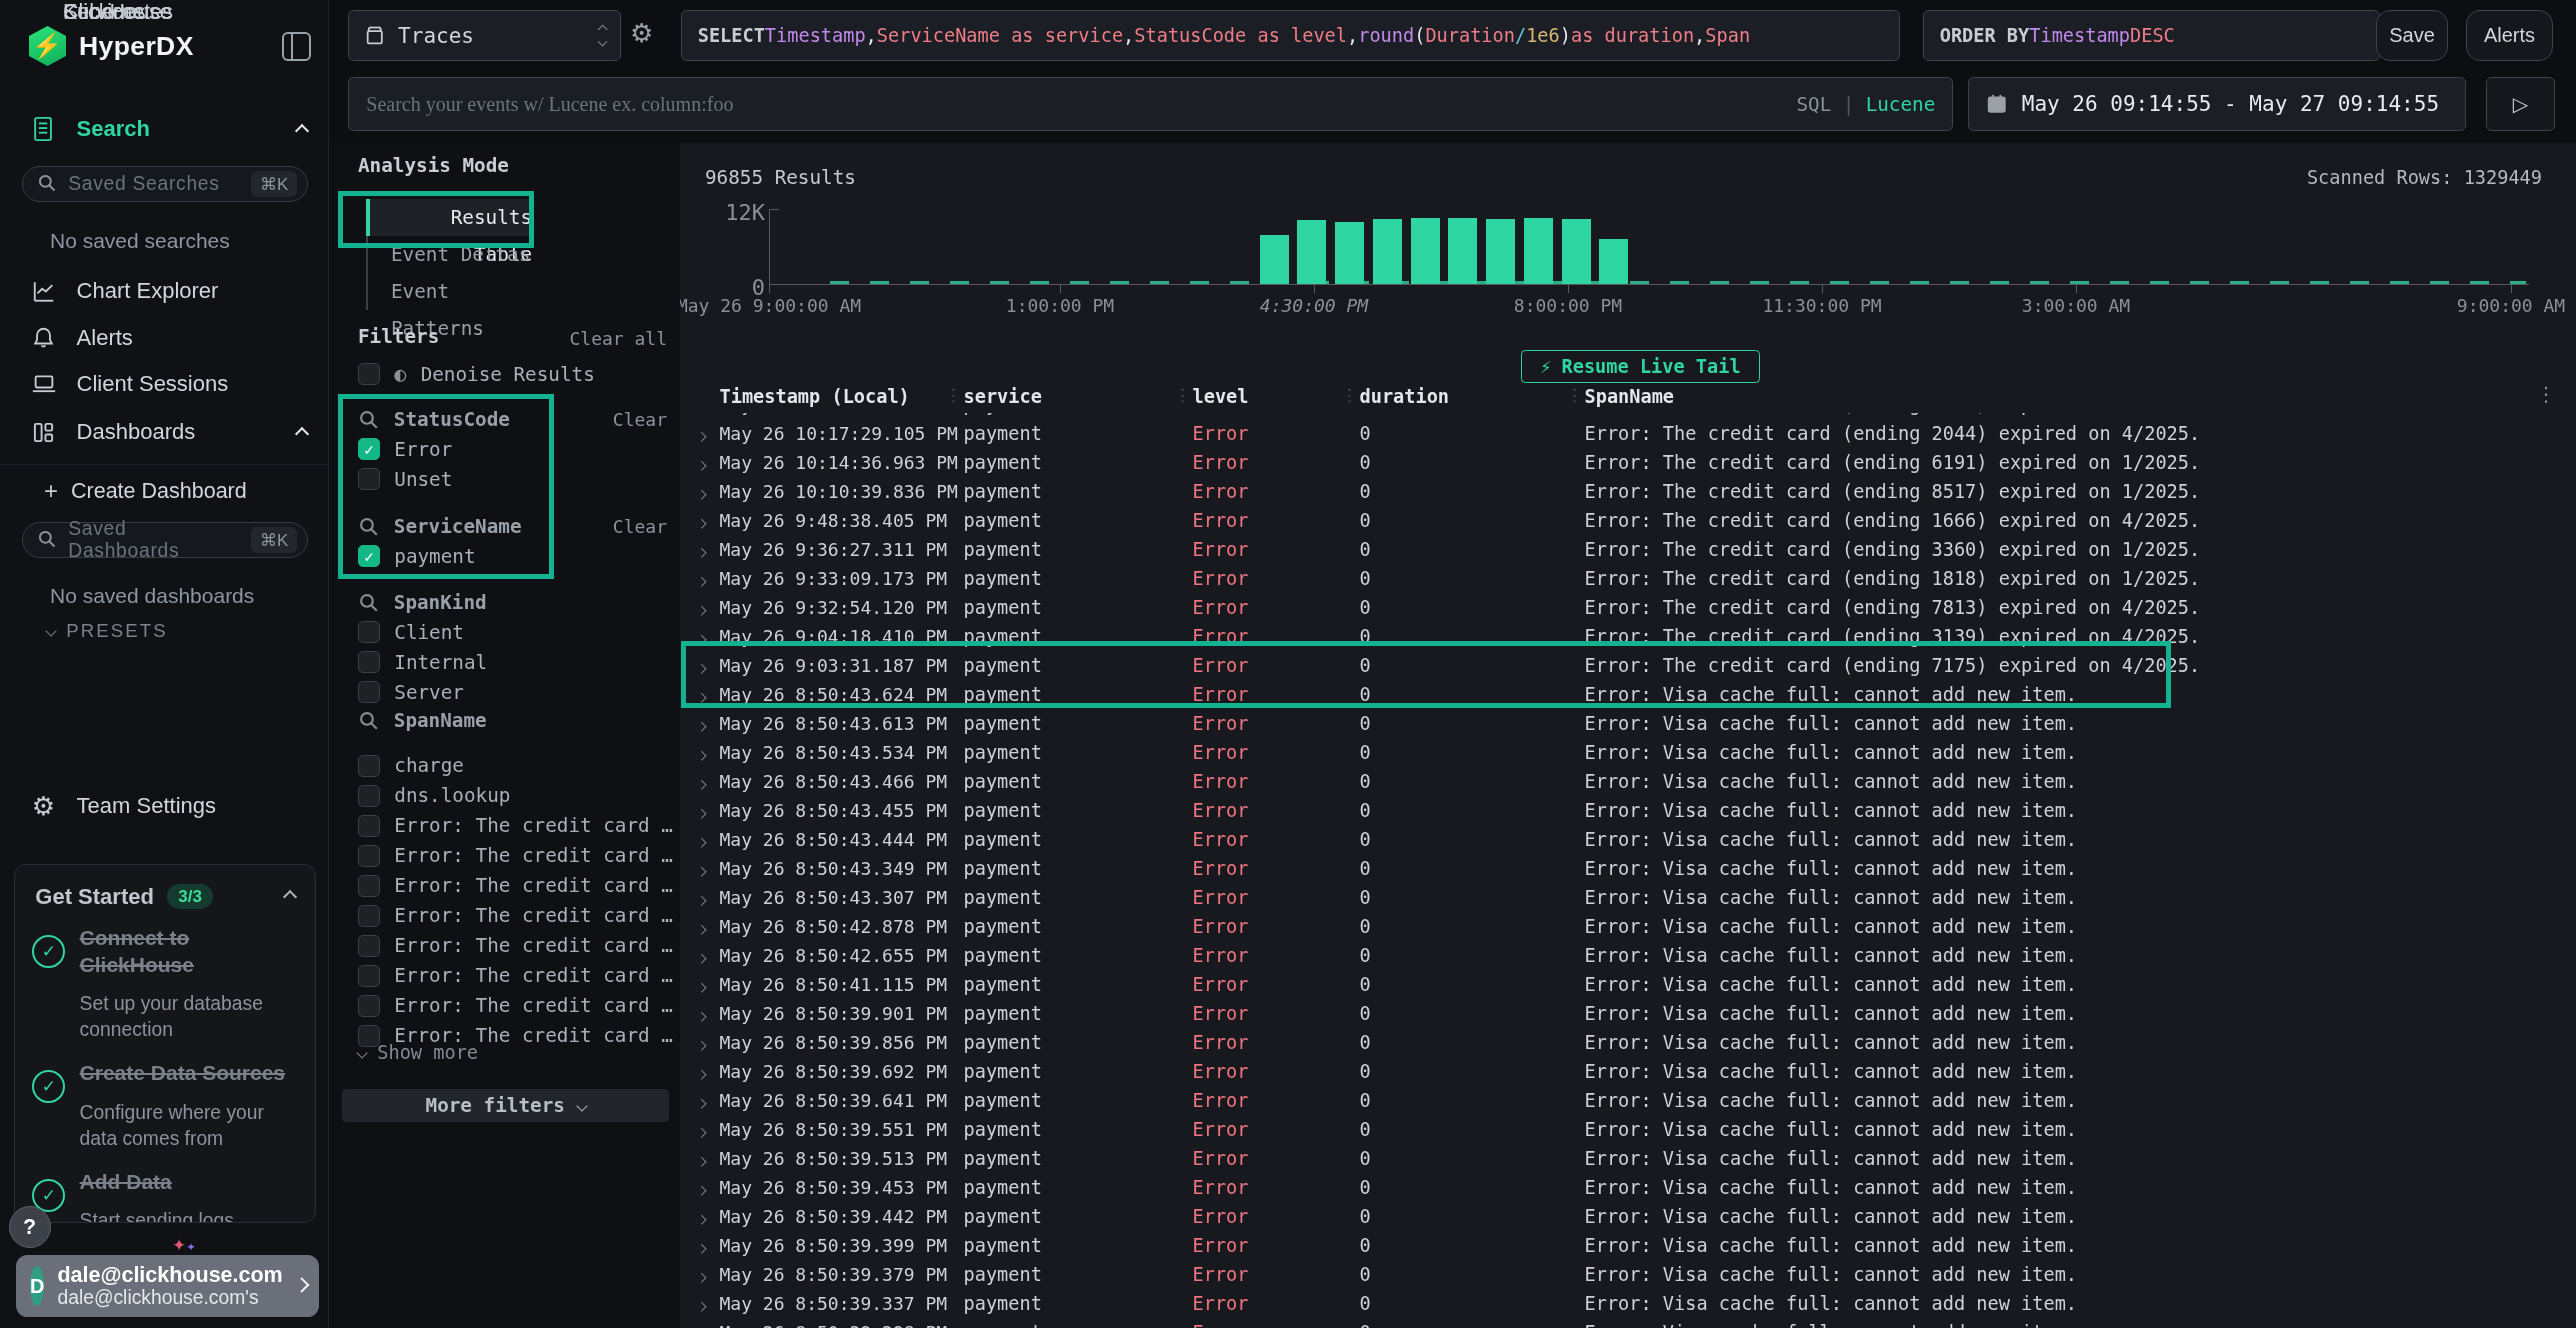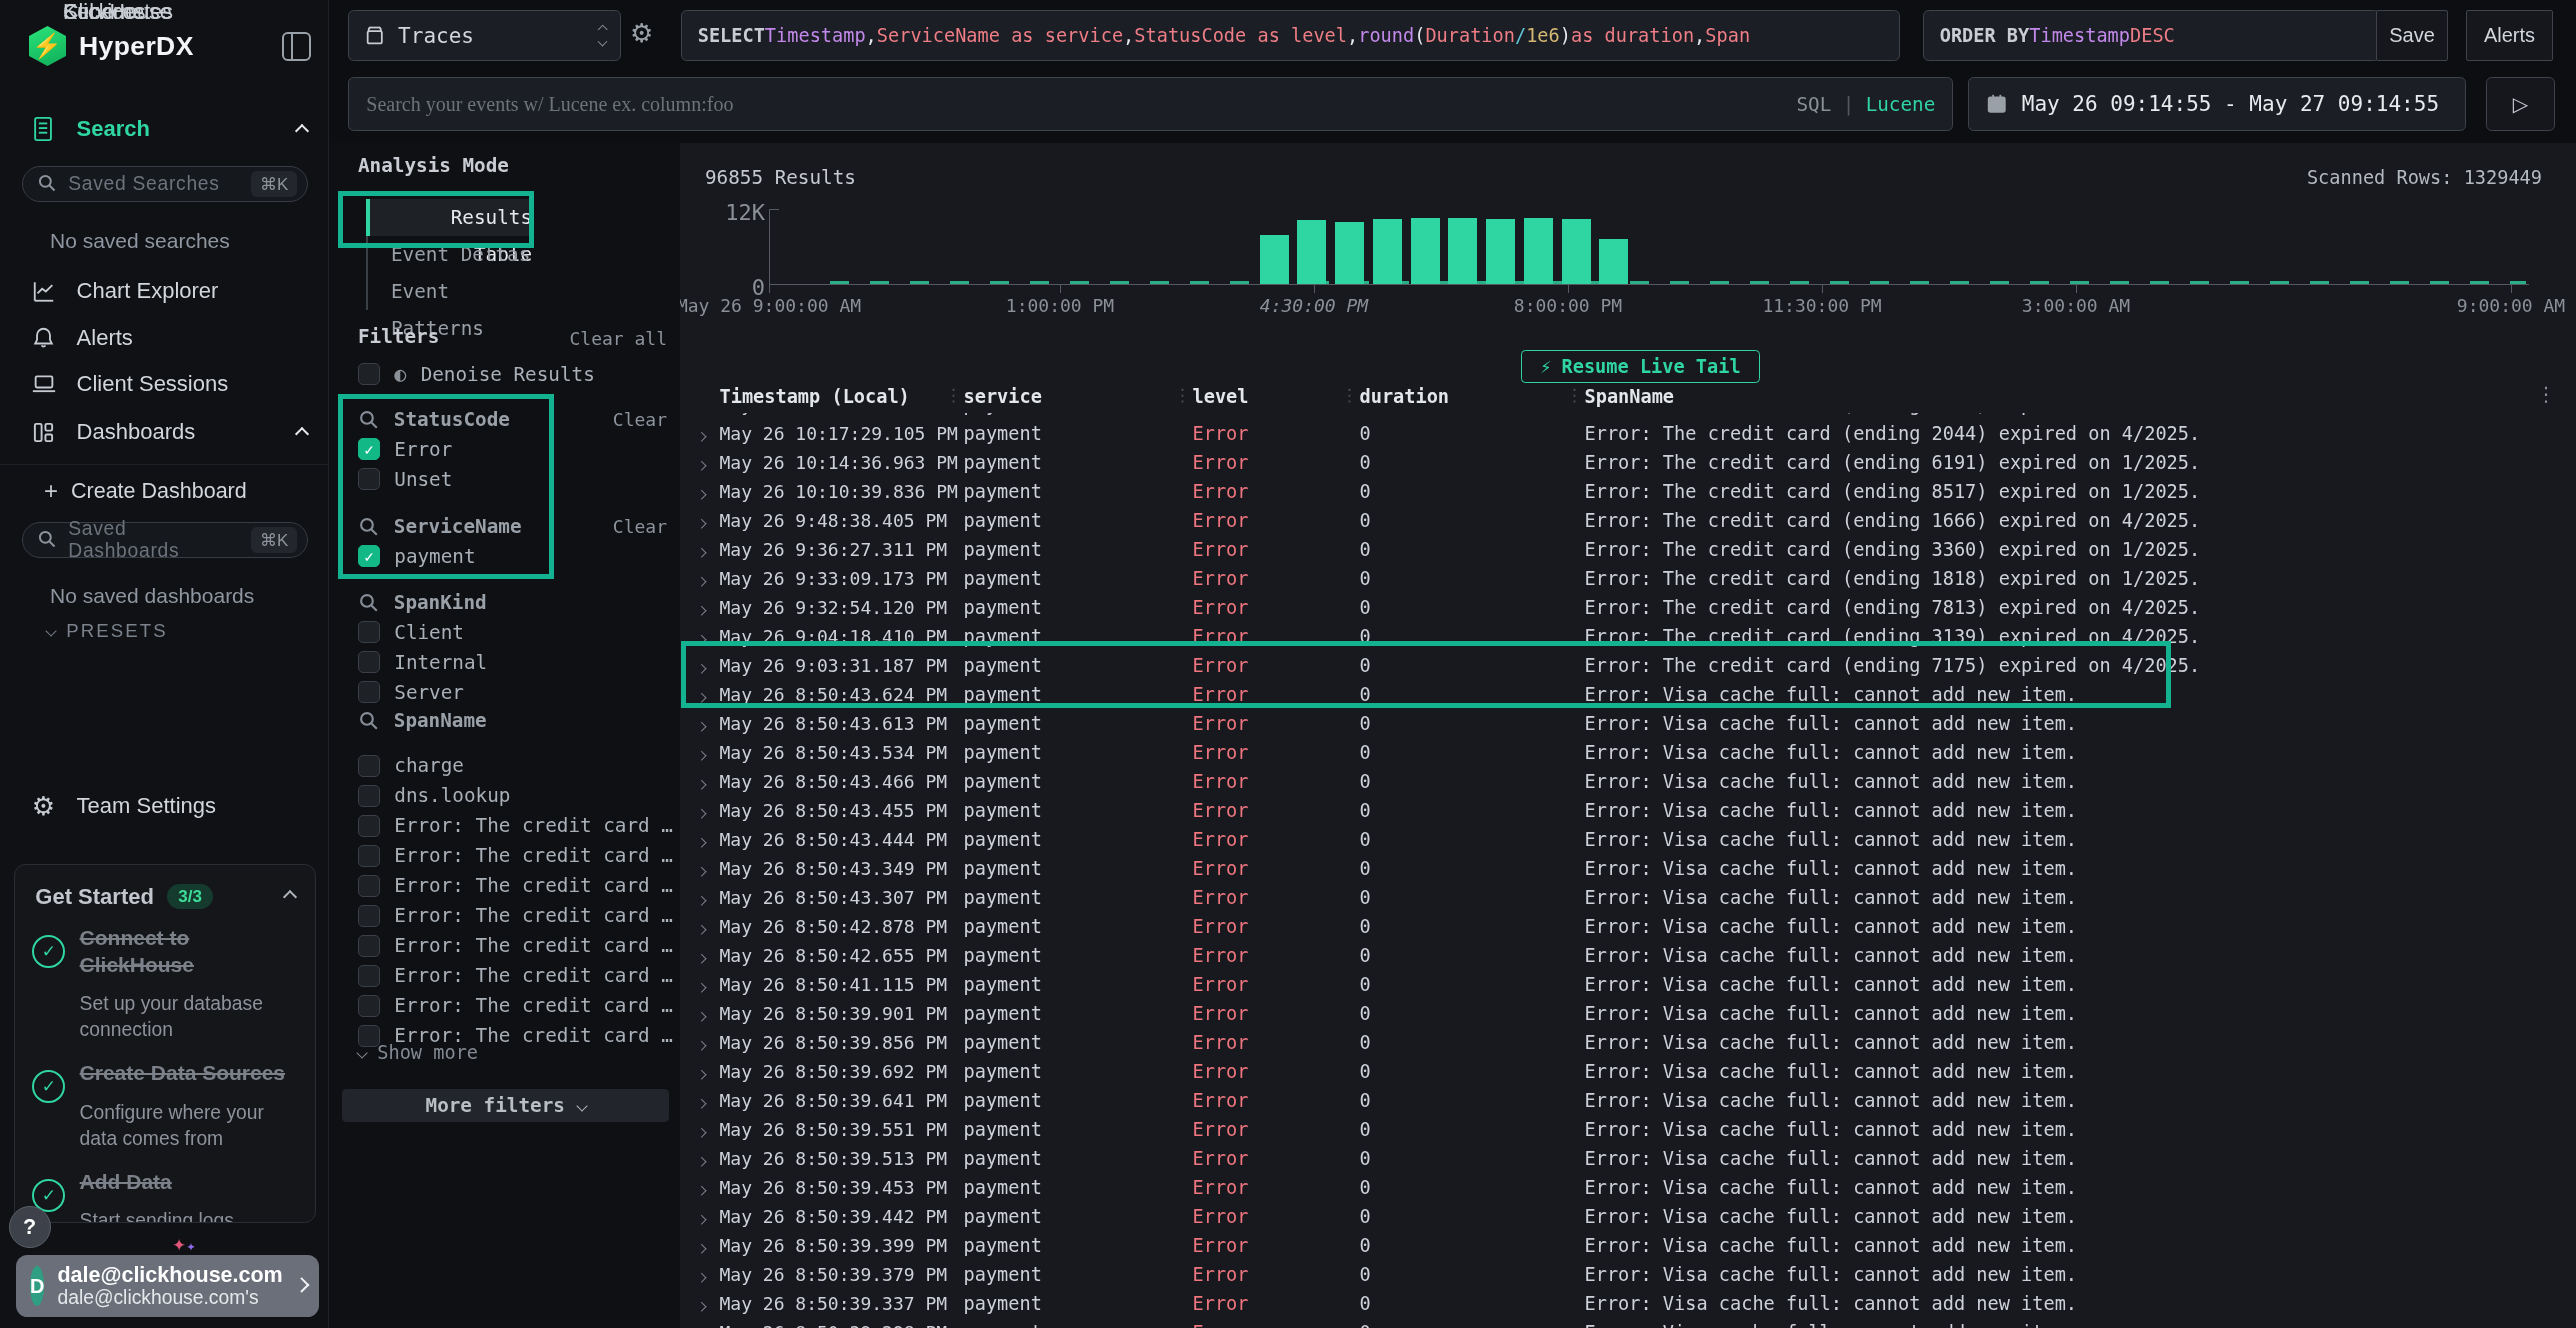--- a/index.html
+++ b/index.html
@@ -65,21 +65,21 @@
   .tb-gear { position:absolute; left:301px; top:20px; color:#9aa0a8; }
   .sql-box { left:352px; top:10px; width:1219px; height:51px; padding:0 15.7px; overflow:hidden; white-space:nowrap; }
   .order-box { left:1594px; top:10px; width:457px; height:51px; padding:0 15.7px; overflow:hidden; white-space:nowrap; }
   .code { font-family:"DejaVu Sans Mono",monospace; font-size:18.6px; }
   .c-kw { color:#c9ccd2; font-weight:bold; }
   .c-purple { color:#c289ea; }
   .c-red { color:#ee7d86; }
   .c-cyan { color:#62c5d8; }
   .c-yellow { color:#d6b874; }
   .c-plain { color:#e6e8ec; }
-  .tb-btn { position:absolute; top:10px; height:51px; background:#15171c; border:1.4px solid #3f434b; border-radius:2px; color:#d3d7dc; font-size:20px; display:flex; align-items:center; justify-content:center; }
+  .tb-btn { position:absolute; top:10px; height:51px; background:#15171c; border:1.4px solid #3f434b; border-radius:14px; color:#d3d7dc; font-size:20px; display:flex; align-items:center; justify-content:center; }
   .btn-save { left:2047px; width:72px; }
   .btn-alerts { left:2137px; width:87px; }
   .search-box { left:19.3px; top:77px; width:1605px; height:54px; padding:0 17px; }
   .search-ph { font-family:Liberation Serif, serif; font-size:20px; color:#6d737c; }
   .lang-toggle { margin-left:auto; font-family:"DejaVu Sans Mono",monospace; font-size:19.3px; color:#8b9097; display:flex; gap:11.4px; }
   .lang-toggle .sep { color:#555a61; }
   .lang-toggle .on { color:#2fd6a2; }
   .date-box { left:1639px; top:77px; width:498px; height:54px; padding:0 17px; gap:14.3px; }
   .date-text { font-family:"DejaVu Sans Mono",monospace; font-size:21px; color:#e8eaee; }
   .play-btn { position:absolute; left:2157px; top:77px; width:69px; height:54px; background:#15171c; border:1.4px solid #3f434b; border-radius:5.7px; color:#c9ccd2; font-size:20px; display:flex; align-items:center; justify-content:center; }

